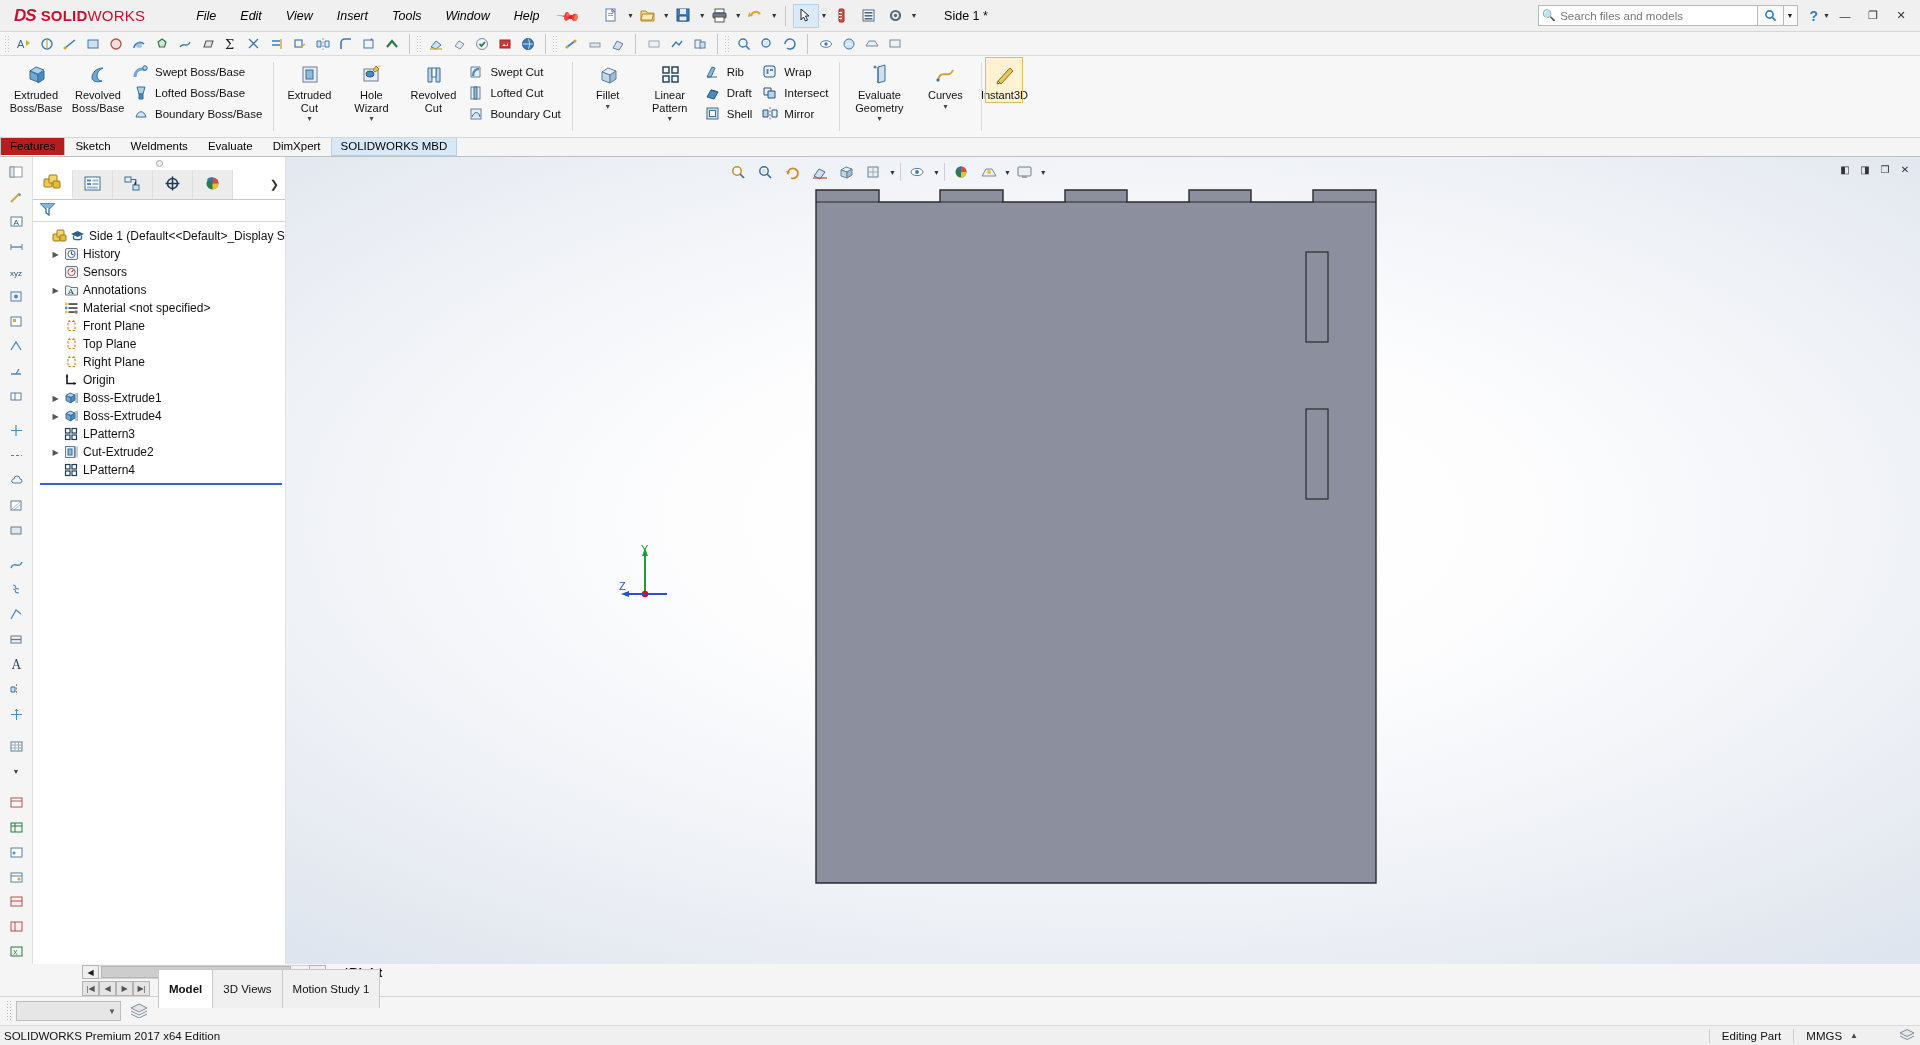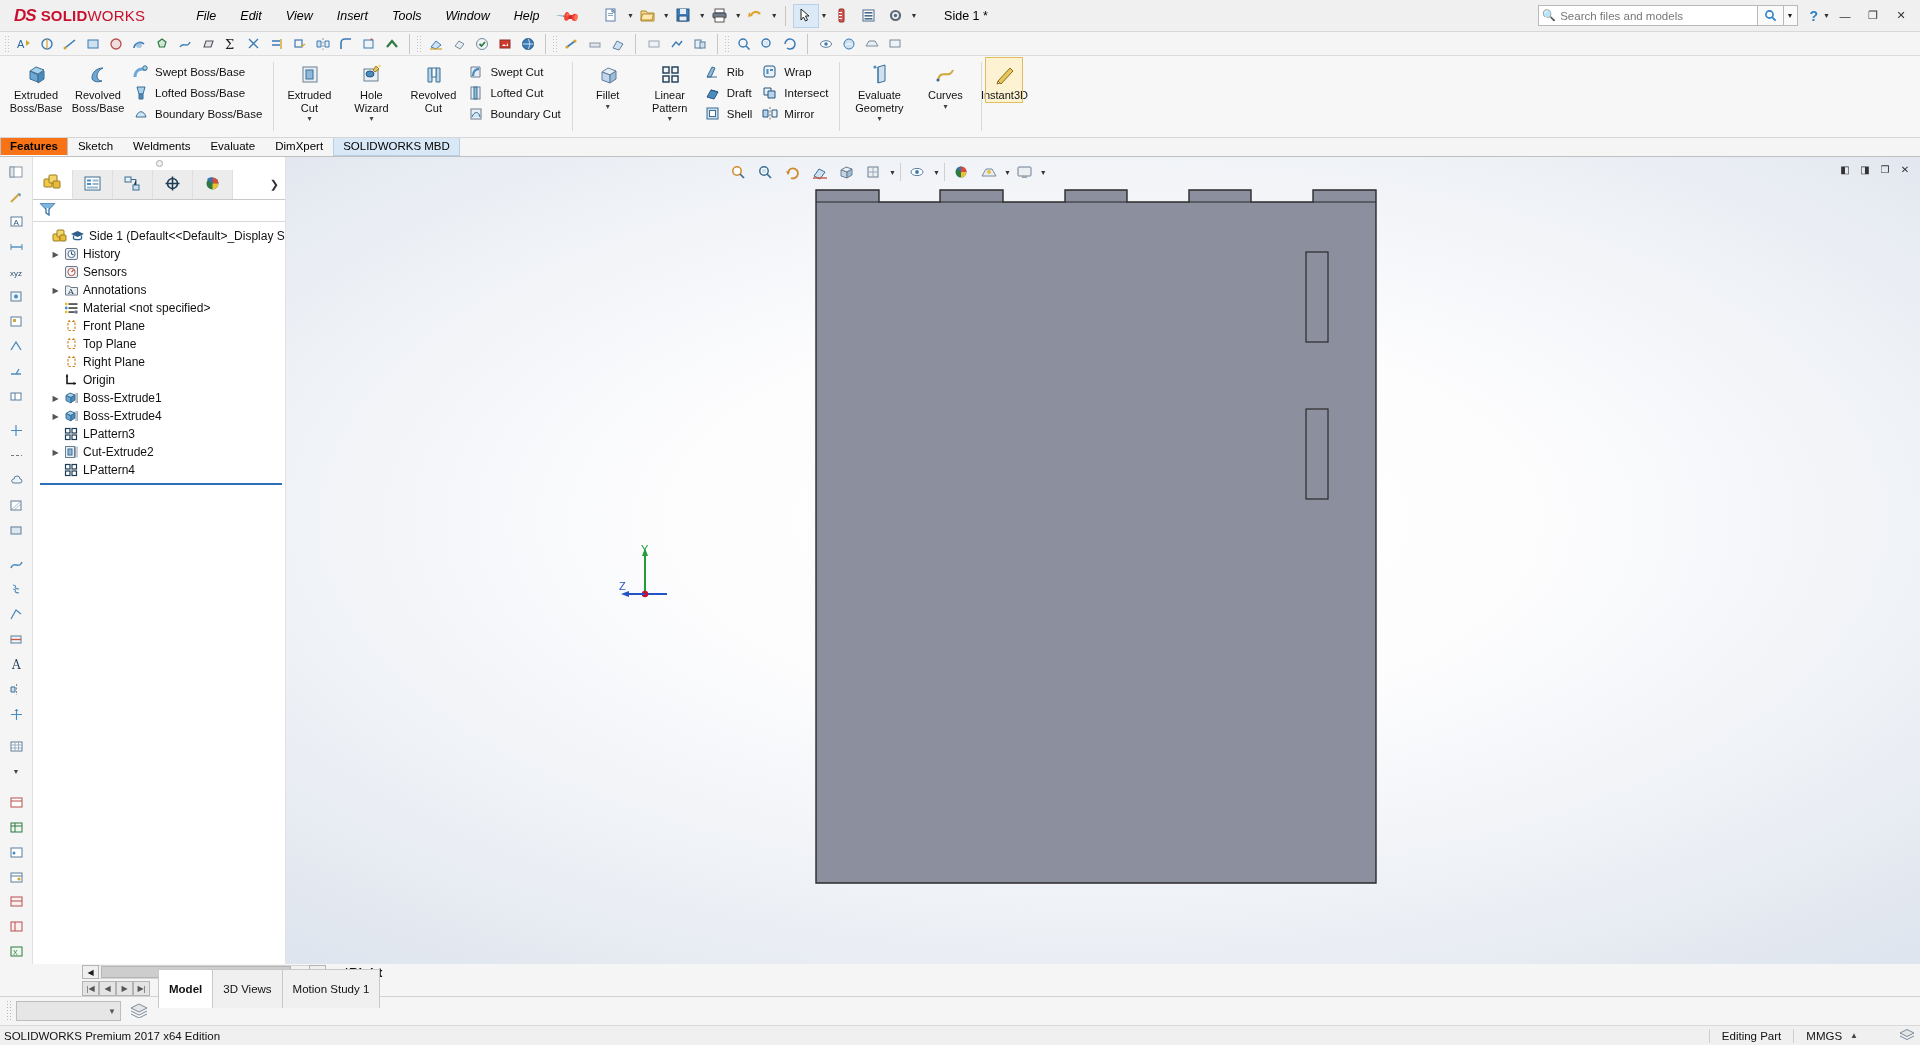--- a/index.html
+++ b/index.html
@@ -75,21 +75,21 @@
   .ic { display:inline-block; position:relative; }
   .ic24 { width:24px;height:24px; }
   .ic18 { width:17px;height:17px; }
 
   
   .tabrow {
     height:19px; background:#f5f5f5; display:flex; align-items:flex-end;
     border-bottom:1px solid #c0c0c0; flex:0 0 19px; padding-left:0;
   }
   .tab { font-size:11.5px; padding:2px 9px 3px; color:#000; border:1px solid transparent; cursor:default;}
-  .tab.active { background:#f97316; border:1px solid #c0c0c0; border-bottom-color:#fff; font-weight:bold;}
+  .tab.active { background:#b91c1c; border:1px solid #c0c0c0; border-bottom-color:#fff; font-weight:normal;}
   .tab.mbd { background:#d9e8f7; border:1px solid #b9cfe4; }
 
   
   .workarea { flex:1 1 auto; display:flex; position:relative; min-height:0; }
 
   .leftstrip { width:33px; background:#f5f5f5; border-right:1px solid #e0e0e0; padding-top:3px;
                display:flex; flex-direction:column; align-items:center; }
   .lsi { width:26px;height:26px;display:flex;align-items:center;justify-content:center;margin-bottom:0px;}
 
   .fmpanel { width:252px; background:#fff; display:flex; flex-direction:column; position:relative; }

